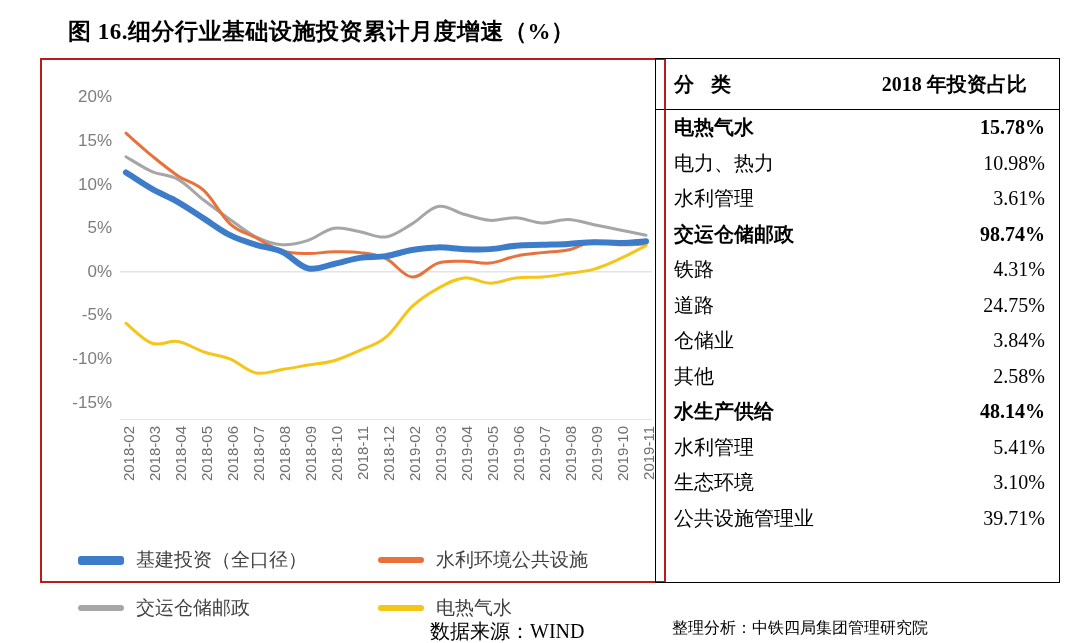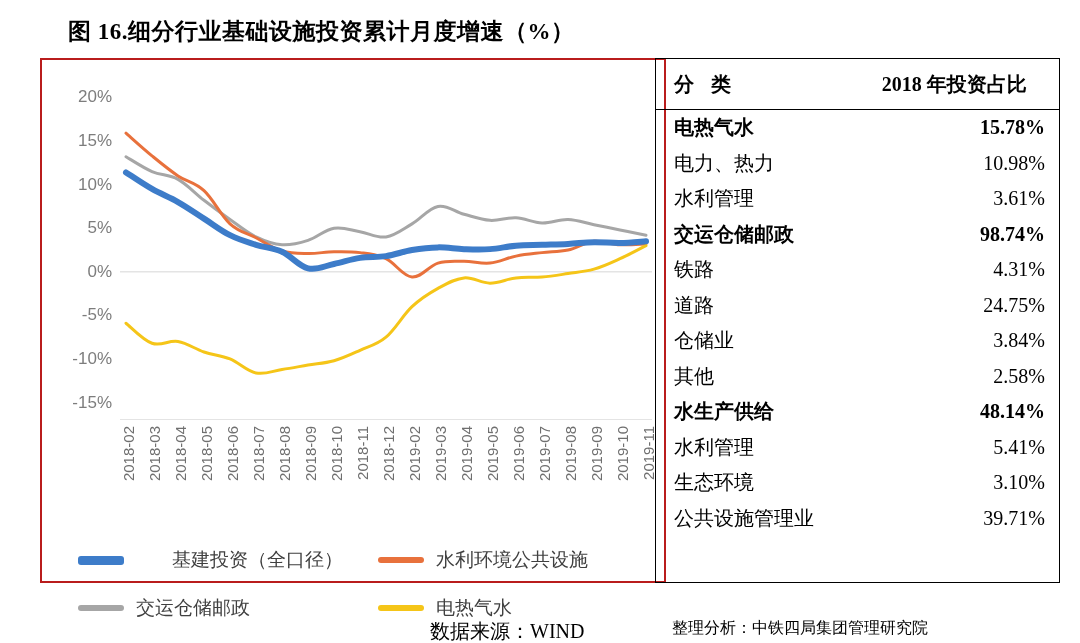--- a/index.html
+++ b/index.html
@@ -199,21 +199,21 @@
         <div class="xtick" style="left: 364px;">2019-05</div>
         <div class="xtick" style="left: 390px;">2019-06</div>
         <div class="xtick" style="left: 416px;">2019-07</div>
         <div class="xtick" style="left: 442px;">2019-08</div>
         <div class="xtick" style="left: 468px;">2019-09</div>
         <div class="xtick" style="left: 494px;">2019-10</div>
         <div class="xtick" style="left: 520px;">2019-11</div>
       </div>
 
     <div class="legend" id="legend">
-        <div class="legend-item" style="left: 0px; top: 0px; gap: 36px;">
+        <div class="legend-item" style="left: 0px; top: 0px;">
           <span class="legend-swatch thick" style="background: rgb(61, 124, 201);"></span>
           <span class="legend-label">基建投资（全口径）</span>
         </div>
         <div class="legend-item" style="left: 300px; top: 0px;">
           <span class="legend-swatch" style="background: rgb(232, 113, 60);"></span>
           <span class="legend-label">水利环境公共设施</span>
         </div>
         <div class="legend-item" style="left: 0px; top: 48px;">
           <span class="legend-swatch" style="background: rgb(166, 166, 166);"></span>
           <span class="legend-label">交运仓储邮政</span>

